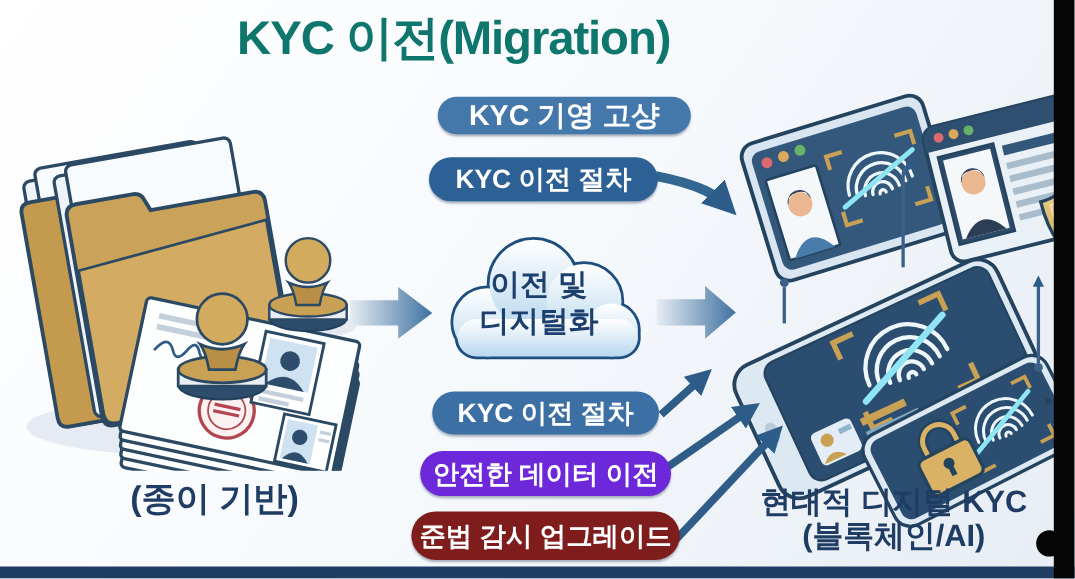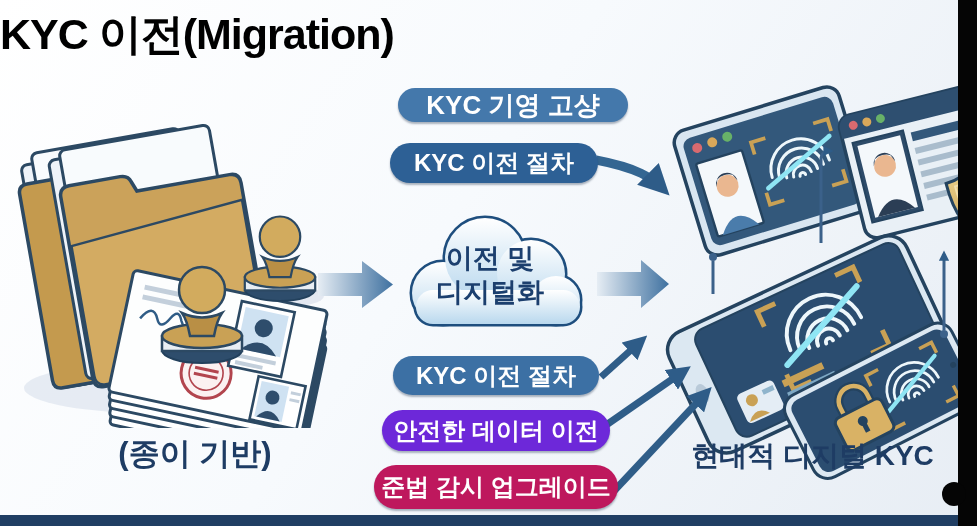--- a/index.html
+++ b/index.html
@@ -4,35 +4,35 @@
 <style>
   html,body{margin:0;padding:0;}
   body{
     width:977px;height:526px;overflow:hidden;position:relative;
     font-family:"Liberation Sans",sans-serif;
     background:linear-gradient(125deg,#ffffff 0%,#f7fafd 45%,#e7edf4 100%);
   }
   .abs{position:absolute;}
   
   .title{
-    left:0;top:6px;width:825px;text-align:left;
-    font-size:43px;font-weight:800;color:#000000;letter-spacing:-1px;
+    left:0;top:6px;width:825px;text-align:center;
+    font-size:43px;font-weight:800;color:#0f766e;letter-spacing:-1px;
   }
   
   .pill{
     display:flex;align-items:center;justify-content:center;
     color:#ffffff;font-weight:bold;border-radius:999px;
     box-shadow:0 2px 2px rgba(23,44,72,.35);
     white-space:nowrap;z-index:3;
   }
   #pill-t1{left:398px;top:88px;width:230px;height:34px;background:#4478ab;font-size:26px;}
   #pill-t2{left:390px;top:143px;width:208px;height:40px;background:#2d6095;font-size:24px;}
   #pill-b1{left:393px;top:356px;width:206px;height:39px;background:#3c70a4;font-size:24px;}
   #pill-b2{left:382px;top:410px;width:228px;height:41px;background:#6d28d9;font-size:24px;}
-  #pill-b3{left:374px;top:465px;width:244px;height:44px;background:#be185d;font-size:24px;}
+  #pill-b3{left:374px;top:465px;width:244px;height:44px;background:#7f1d1d;font-size:24px;}
   
   .cloud-svg{left:388px;top:198px;width:204px;height:142px;z-index:3;}
   .cloud-line{left:388px;width:204px;text-align:center;font-weight:800;color:#1c3f6e;font-size:27px;z-index:4;}
   #cloud-l1{top:240px;}
   #cloud-l2{top:274px;}
   
   .caption{font-weight:800;color:#1e3c64;text-align:center;line-height:1.12;z-index:3;}
   #cap-left{left:55px;top:437px;width:280px;font-size:31px;}
   #cap-right{left:660px;top:440px;width:305px;font-size:28px;}
   
@@ -276,17 +276,18 @@
   </g>
 </svg>
 <div class="abs cloud-line" id="cloud-l1">이전 및</div>
 <div class="abs cloud-line" id="cloud-l2">디지털화</div>
 
 <div class="abs caption" id="cap-left">
   <div>(종이 기반)</div>
 </div>
 <div class="abs caption" id="cap-right">
   <div>현대적 디지털 KYC</div>
+  <div>(블록체인/AI)</div>
 </div>
 
 <div class="abs bottom-band"></div>
 <div class="abs right-band"></div>
 <div class="abs black-dot"></div>
 
 </body></html>

